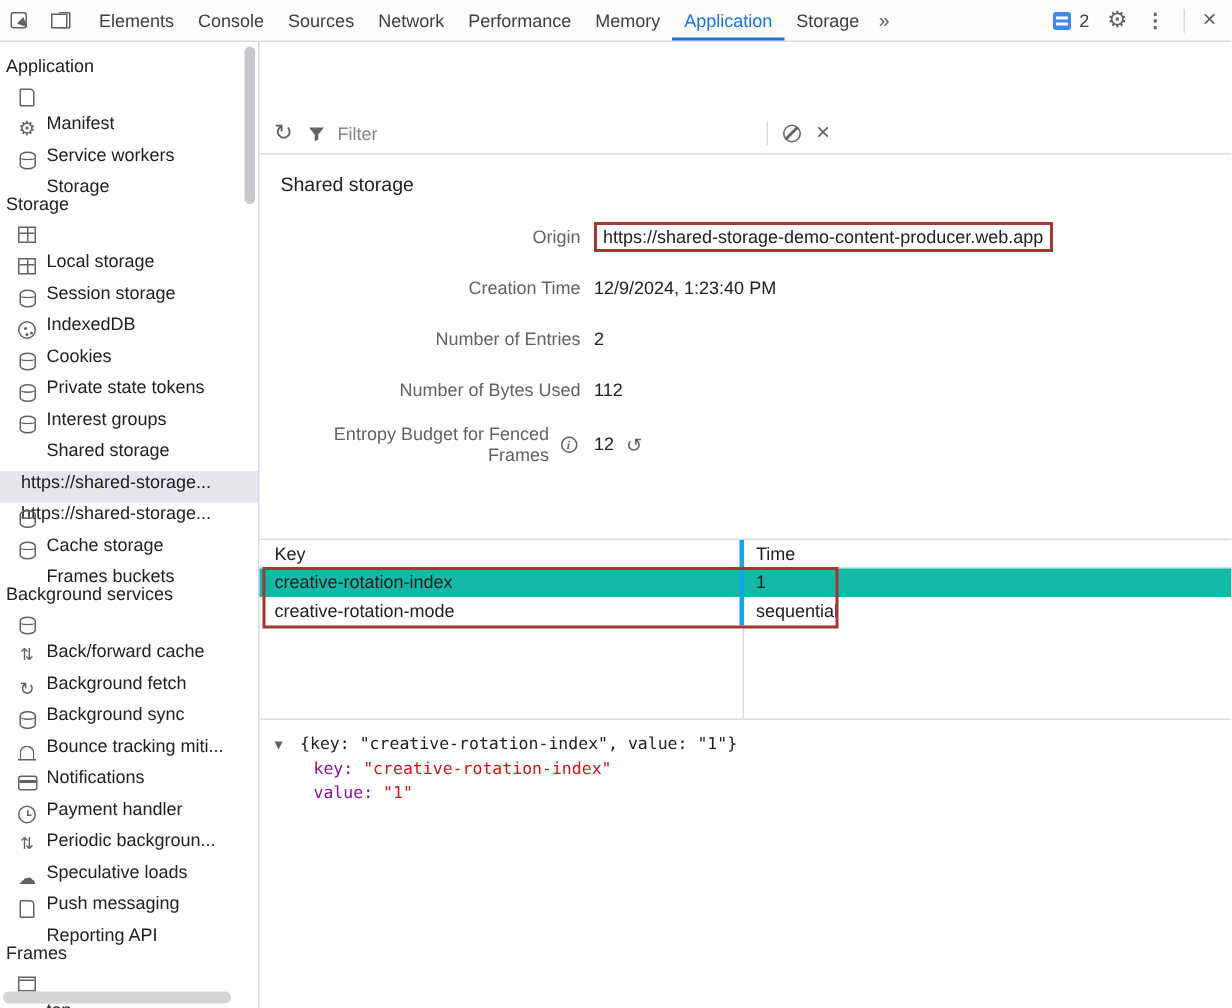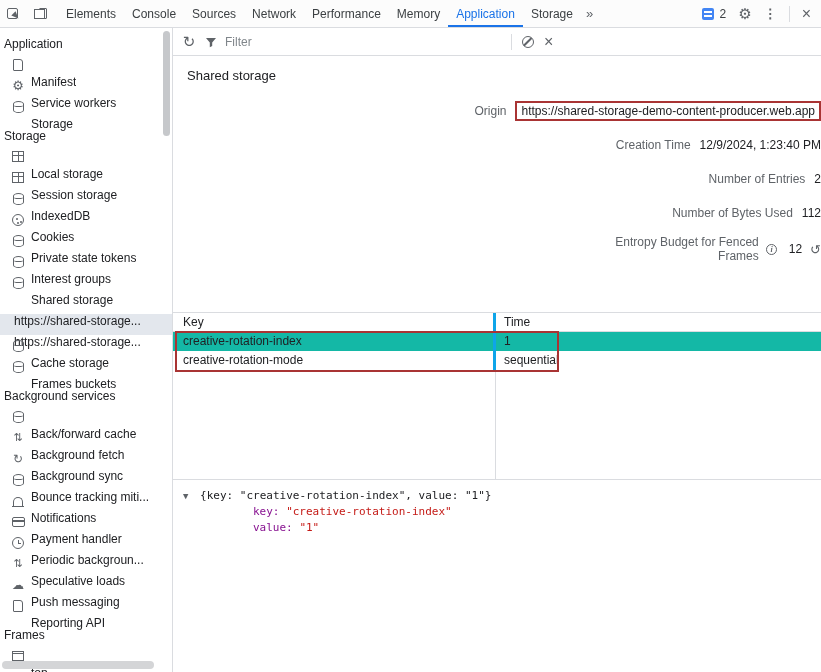--- a/index.html
+++ b/index.html
@@ -83,30 +83,30 @@
   .g-cloud::before  { content:"\2601"; font-size:12px; }
   .g-arrows::before { content:"\21C5"; font-size:11px; }
   .g-sync::before   { content:"\21BB"; font-size:12px; }
   .g-refresh::before{ content:"\21BB"; font-size:15px; }
   .g-reset::before  { content:"\21BA"; font-size:13px; }
   .g-kebab::before  { content:"\22EE"; font-size:13px; font-weight:700; }
   .g-close::before  { content:"\00D7"; font-size:16px; }
 
   
   .mtoolbar { height:28px; flex:none; display:flex; align-items:center; gap:8px;
-              padding:0 8px; border-bottom:1px solid #dadce0; }
+              padding:0 8px; border-bottom:1px solid #dadce0;margin-top:47px; }
   .filter-box { display:flex; align-items:center; gap:6px; }
   .filter-input { border:0; outline:0; background:transparent; width:280px; font:inherit; color:#202124; }
   .filter-input::placeholder { color:#80868b; }
   .tdivider { width:1px; height:16px; background:#dadce0; }
 
   
   .meta { flex:none; height:256px; padding:10px 0 0 12px; overflow:hidden; }
   .panel-title { font-size:13px; font-weight:500; margin:2px 0 16px 2px; }
-  .field { display:flex; align-items:center; min-height:24px; margin-bottom:10px;justify-content:flex-end; }
+  .field { display:flex; align-items:center; min-height:24px; margin-bottom:10px; }
   .f-label { width:202px; flex:none; display:flex; justify-content:flex-end; align-items:center; gap:5px;
              text-align:right; color:#5f6368; }
   .f-value { margin-left:9px; display:flex; align-items:center; gap:8px; color:#202124; }
   .red-box { display:inline-block; border:2px solid #a93434; padding:1px 4px; }
 
   
   .datagrid { flex:1; min-height:0; display:flex; flex-direction:column; position:relative;
               border-top:1px solid #dadce0; }
   .dg-row { display:flex; height:19px; line-height:18px; flex:none; }
   .dg-key { width:323px; flex:none; padding:0 10px; border-right:3px solid #0ea5e9;
@@ -119,21 +119,21 @@
   .rows-annotation { position:absolute; left:2px; top:18px; width:384px; height:41px;
                      border:2px solid #a93434; pointer-events:none; }
 
   
   .preview { flex:none; height:193px; border-top:1px solid #dadce0; padding:8px 10px;
              font-family:"DejaVu Sans Mono", monospace; font-size:11px; color:#202124; overflow:hidden; }
   .p-line { line-height:16px; white-space:nowrap; }
   .p-sub { padding-left:26px; }
   .p-arrow { color:#5f6368; font-size:9px; margin-right:5px; cursor:default; }
   .p-arrow::before { content:"\25BC"; }
-  .p-name { color:#881391;margin-left:44px; }
+  .p-name { color:#881391; }
   .p-str { color:#c41a16; }
 </style>
 </head>
 <body>
 
 <div class="devtools">
 
   <div class="tabbar">
     <div class="tb-left">
       <span class="iw">

